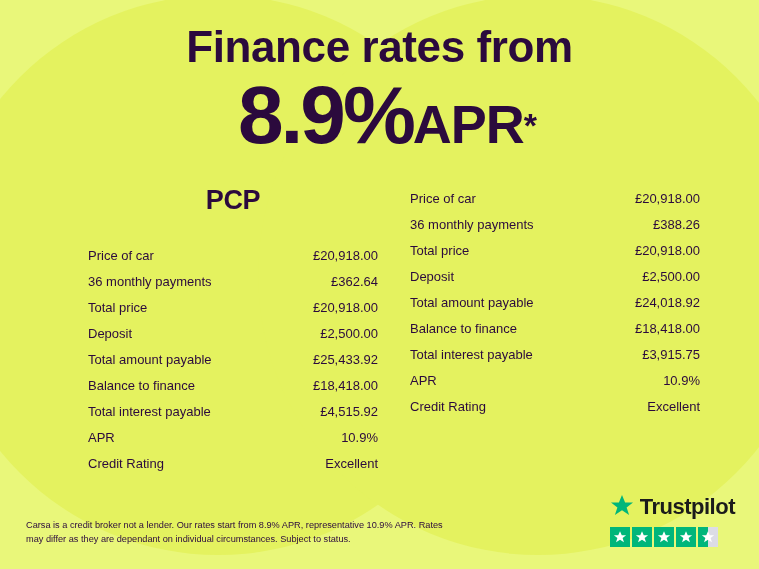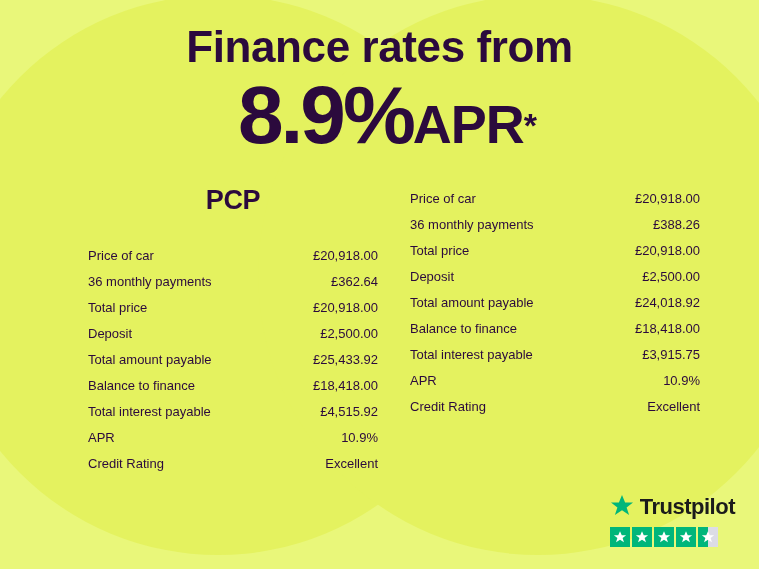--- a/index.html
+++ b/index.html
@@ -181,20 +181,21 @@
       <div class="row">
         <span class="lbl">APR</span>
         <span class="val">10.9%</span>
       </div>
       <div class="row">
         <span class="lbl">Credit Rating</span>
         <span class="val">Excellent</span>
       </div>
     </div>
 
+    <div class="disclaimer">Carsa is a credit broker not a lender. Our rates start from 8.9% APR, representative 10.9% APR. Rates may differ as they are dependant on individual circumstances. Subject to status.</div>
 
     <div class="trustpilot">
       <div class="tp-top">
         <span>
           <svg width="24" height="24" viewBox="0 0 24 24">
               <polygon points="12,1 15.1,8.6 23,8.6 16.6,13.4 19.1,21 12,16.3 4.9,21 7.4,13.4 1,8.6 8.9,8.6" fill="#00b67a"></polygon>
             </svg>
         </span>
         <span class="tp-name">Trustpilot</span>
       </div>

